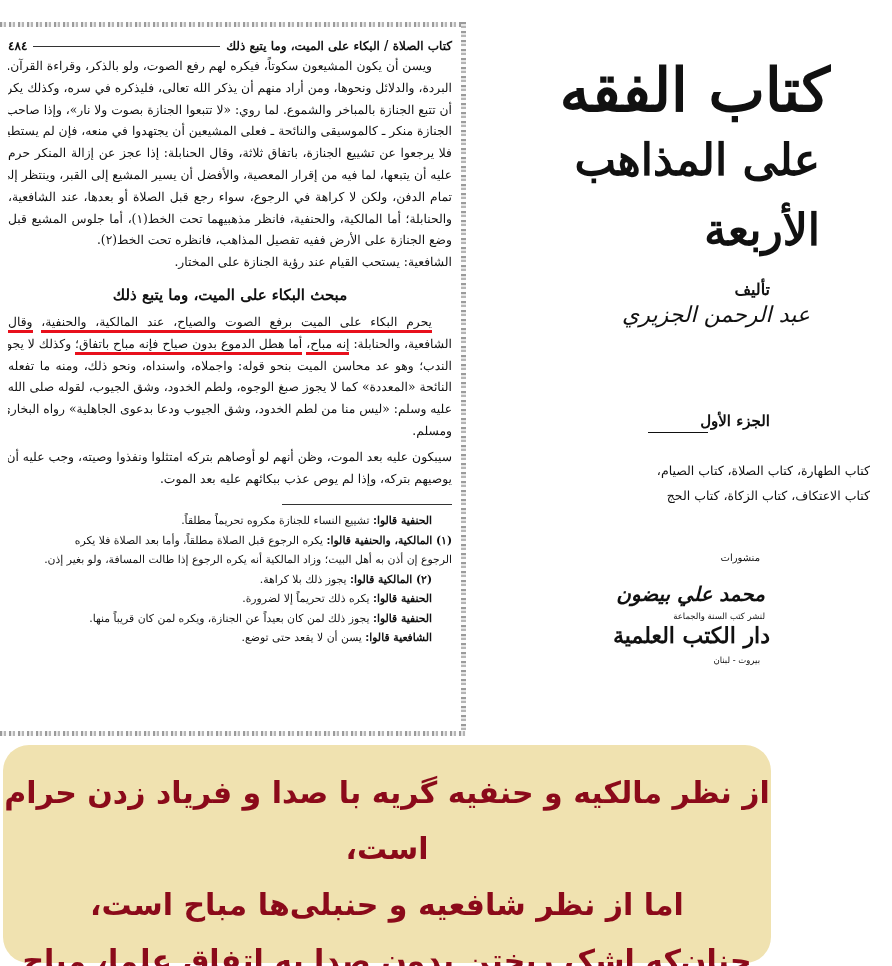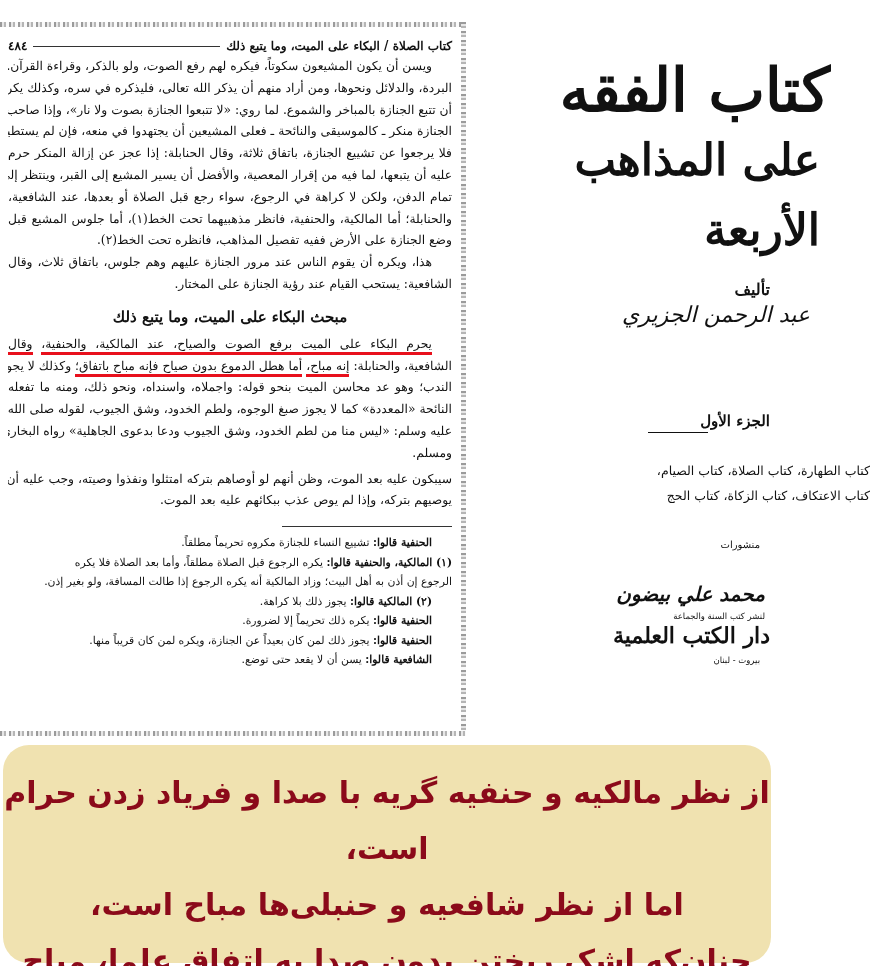--- a/index.html
+++ b/index.html
@@ -25,21 +25,21 @@
   .fn.indent { padding-right:20px; }
 
   .cover { position:absolute; left:470px; top:0; width:422px; height:733px; background:#fff; direction:rtl; }
   .cover-title1 { position:absolute; left:80px; top:55px; width:280px; font-size:60px; font-weight:bold; line-height:70px; letter-spacing:-2px; }
   .cover-title2 { position:absolute; left:50px; top:125px; width:300px; font-size:44px; font-weight:bold; line-height:70px; }
   .cover-by { position:absolute; left:140px; top:280px; width:160px; font-size:16px; font-weight:bold; }
   .cover-author { position:absolute; left:110px; top:302px; width:230px; font-size:22px; font-style:italic; }
   .cover-vol { position:absolute; left:150px; top:412px; width:150px; font-size:15px; font-weight:bold; }
   .cover-vol-rule { position:absolute; left:178px; top:432px; width:60px; border-top:1.5px solid #111; }
   .cover-contents { position:absolute; left:60px; top:458px; width:340px; font-size:12.5px; line-height:25px; }
-  .pub-label { position:absolute; left:160px; top:539px; width:130px; font-size:10px; letter-spacing:3px; }
+  .pub-label { position:absolute; left:160px; top:552px; width:130px; font-size:10px; letter-spacing:3px; }
   .pub-name { position:absolute; left:145px; top:582px; width:150px; font-size:20px; font-style:italic; font-weight:bold; }
   .pub-sub { position:absolute; left:145px; top:611px; width:150px; font-size:8.5px; }
   .pub-house { position:absolute; left:140px; top:622px; width:160px; font-size:22px; font-weight:bold; }
   .pub-city { position:absolute; left:160px; top:655px; width:130px; font-size:8.5px; letter-spacing:2px; }
 
   .banner { position:absolute; left:3px; top:745px; width:768px; height:218px; background:#f0e2b0; border-radius:26px;
     direction:rtl; text-align:center; color:#8b0a1a; font-family:"DejaVu Sans", sans-serif; font-weight:bold; }
   .banner .bline { font-size:30px; line-height:56px; }
   .banner .b1 { padding-top:20px; }
 </style>
@@ -64,21 +64,20 @@
       <div class="line">أن تتبع الجنازة بالمباخر والشموع. لما روي: «لا تتبعوا الجنازة بصوت ولا نار»، وإذا صاحب</div>
       <div class="line">الجنازة منكر ـ كالموسيقى والنائحة ـ فعلى المشيعين أن يجتهدوا في منعه، فإن لم يستطيعوا</div>
       <div class="line">فلا يرجعوا عن تشييع الجنازة، باتفاق ثلاثة، وقال الحنابلة: إذا عجز عن إزالة المنكر حرم</div>
       <div class="line">عليه أن يتبعها، لما فيه من إقرار المعصية، والأفضل أن يسير المشيع إلى القبر، وينتظر إلى</div>
       <div class="line">تمام الدفن، ولكن لا كراهة في الرجوع، سواء رجع قبل الصلاة أو بعدها، عند الشافعية،</div>
       <div class="line">والحنابلة؛ أما المالكية، والحنفية، فانظر مذهبيهما تحت الخط(١)، أما جلوس المشيع قبل</div>
       <div class="line short">وضع الجنازة على الأرض ففيه تفصيل المذاهب، فانظره تحت الخط(٢).</div>
     </div>
 
     <div>
-      <div class="line indent">هذا، ويكره أن يقوم الناس عند مرور الجنازة عليهم وهم جلوس، باتفاق ثلاث، وقال</div>
       <div class="line short">الشافعية: يستحب القيام عند رؤية الجنازة على المختار.</div>
     </div>
 
     <div class="section-title">مبحث البكاء على الميت، وما يتبع ذلك</div>
 
     <div>
       <div class="line indent">
         <span class="ul">يحرم البكاء على الميت برفع الصوت والصياح، عند المالكية، والحنفية،</span>
         <span> </span>
         <span class="ul">وقال</span>

